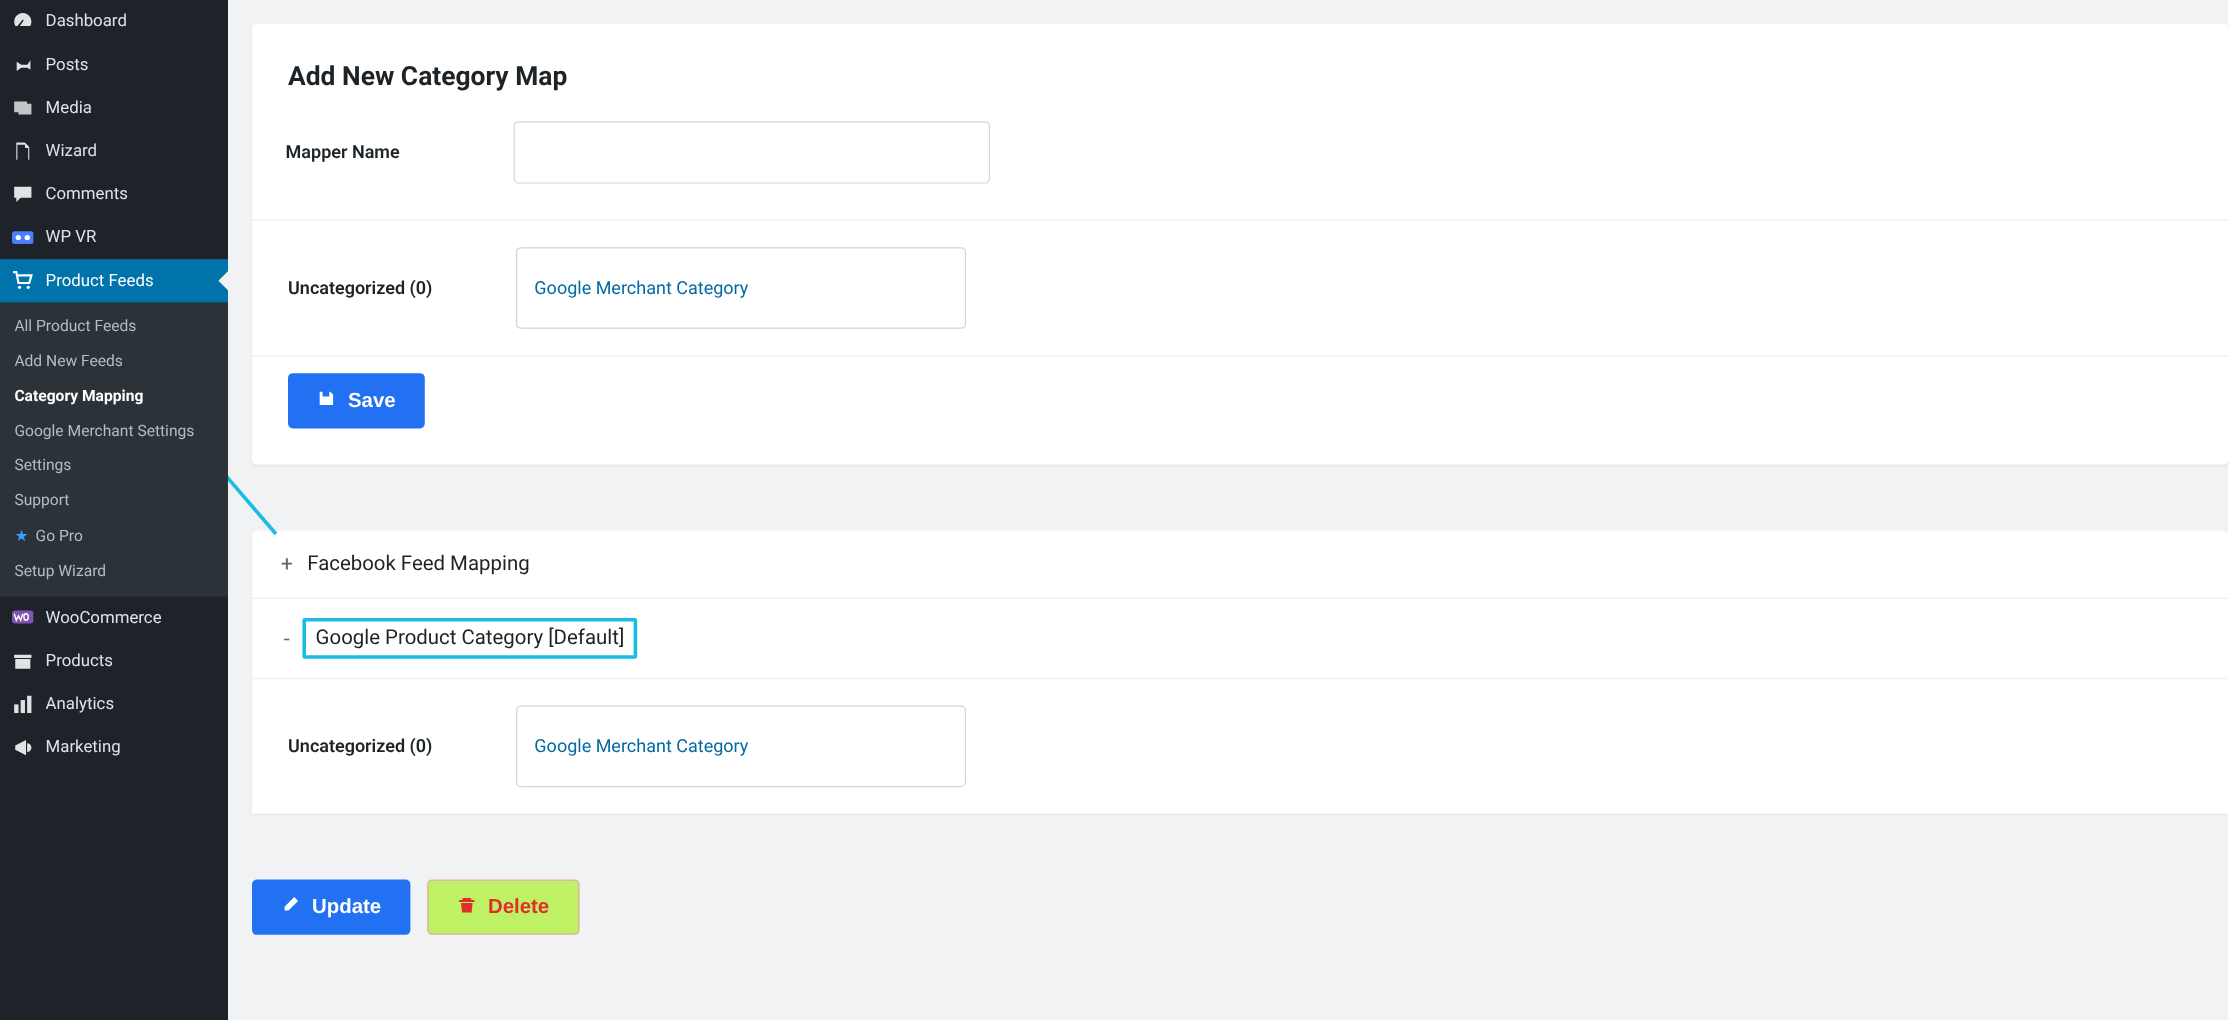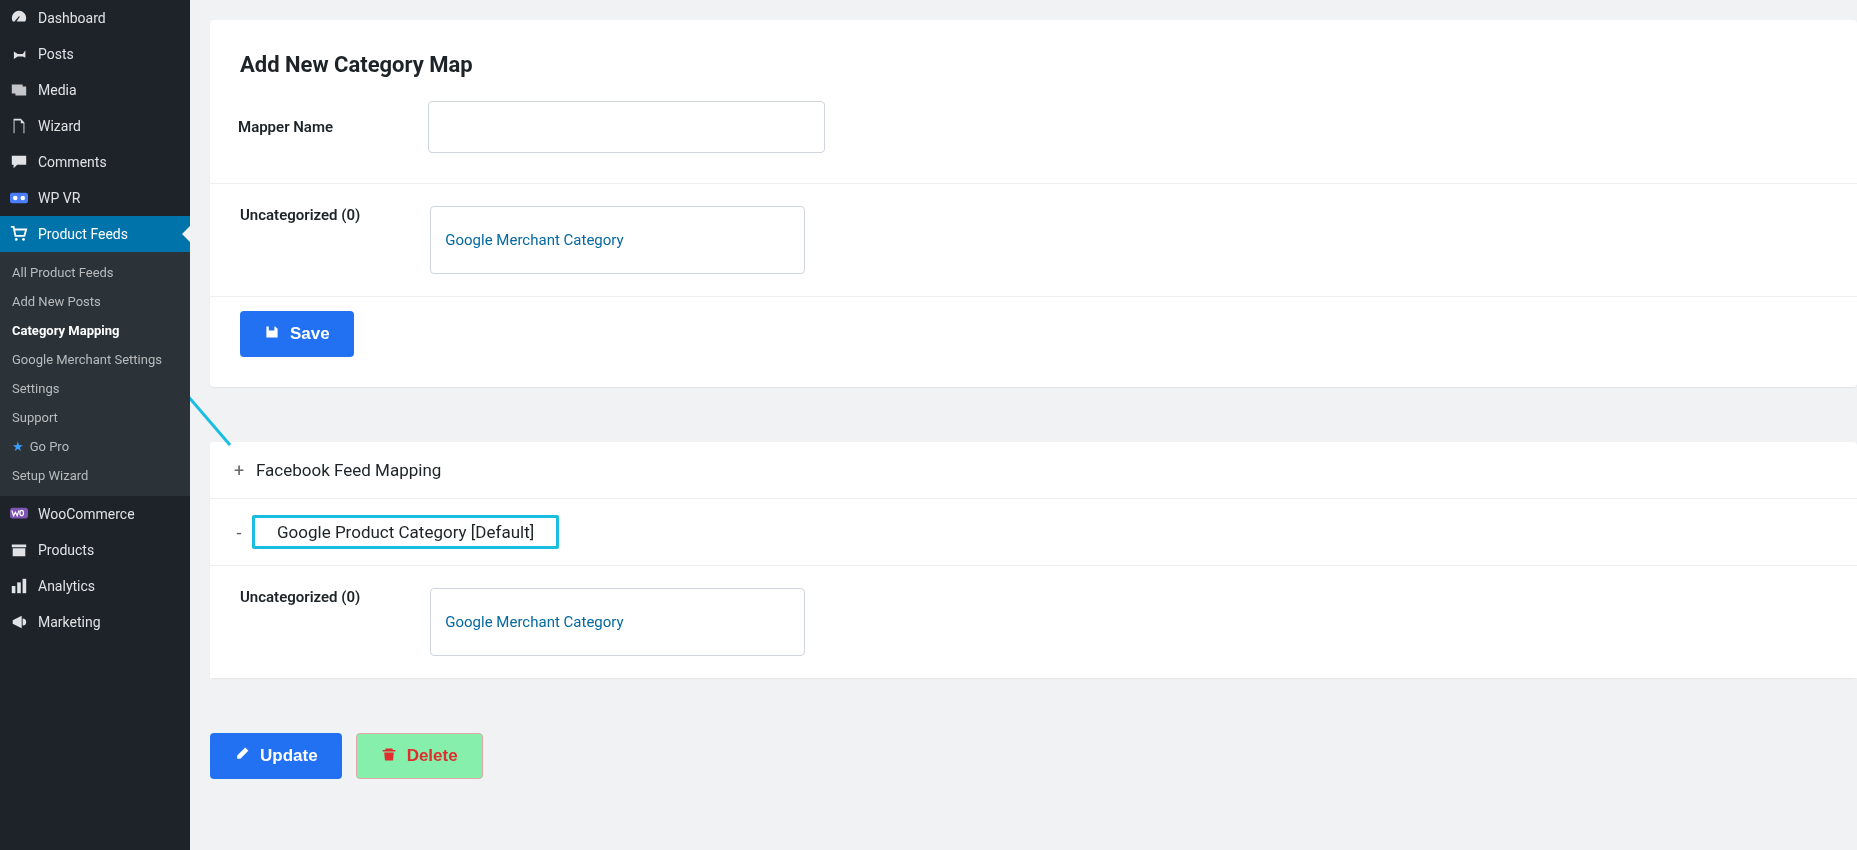--- a/index.html
+++ b/index.html
@@ -21,37 +21,37 @@
 
     
     .content { flex: 1; padding: 20px 0 40px 20px; position: relative; overflow: hidden; }
     .card { background: #fff; border-radius: 4px; box-shadow: 0 1px 2px rgba(0,0,0,0.06); margin-bottom: 55px; }
     .page-title { font-size: 22px; font-weight: 700; padding: 32px 30px 24px; }
     .row { display: flex; align-items: center; padding: 0 28px 30px; }
     .row-label { width: 190px; font-weight: 600; font-size: 15px; }
     .text-input { width: 397px; height: 52px; padding: 10px 14px; border: 1px solid #d0d5dd; border-radius: 4px; font-size: 15px; }
 
     .panel { background: #fff; padding: 22px 30px; }
-    .panel .pair { display: flex; align-items: flex-start; gap: 70px; }
+    .panel .pair { display: flex; align-items: center; gap: 70px; }
     .pair-label { font-weight: 600; font-size: 15px; }
     .select-input { width: 375px; height: 68px; padding: 10px 14px; border: 1px solid #d0d5dd; border-radius: 4px; font-size: 15px; color: #0369a1; display: flex; align-items: center; }
 
     .btn-area { padding: 14px 30px 30px; }
     .btn-row-bottom { display: flex; gap: 14px; margin-top: 14px; }
     .btn { display: inline-flex; align-items: center; gap: 10px; height: 46px; padding: 0 24px; border-radius: 4px; font-size: 17px; font-weight: 700; border: none; cursor: pointer; color: #fff; }
     .btn-primary { background: #2271f2; }
-    .btn-danger-outline { background: #86efac; color: #e02d2d; border: 1px solid #e3a7a7; }
+    .btn-danger-outline { background: #bef264; color: #e02d2d; border: 1px solid #e3a7a7; }
     .btn svg { width: 16px; height: 16px; fill: currentColor; }
 
     
     .acc-header { display: flex; align-items: center; padding: 16px 22px; border-bottom: 1px solid #eceef1; cursor: pointer; }
     .acc-header.last { border-bottom: none; }
     .acc-toggle { width: 14px; font-size: 18px; font-weight: 400; color: #666; text-align: center; }
     .acc-title-wrap { margin-left: 6px; padding: 2px 4px; }
-    .acc-title-wrap.highlight { border: 3px solid #1abde2; border-radius: 2px; padding: 4px 22px; }
+    .acc-title-wrap.highlight { border: 3px solid #1abde2; border-radius: 2px; padding: 4px 8px; }
     .acc-title { font-size: 17px; }
 
     
     .arrow-overlay { position: absolute; pointer-events: none; }
   </style>
 </head>
 <body>
 
 <div class="app">
 
@@ -119,21 +119,21 @@
             <path d="M1 2h3l2 10h10l2-7H5" fill="none" stroke="#fff" stroke-width="2"></path>
             <circle cx="7" cy="16" r="1.5"></circle>
             <circle cx="15" cy="16" r="1.5"></circle>
           </svg>
       </span>
       <span class="side-label">Product Feeds</span>
     </div>
 
     <div class="sub-menu">
       <div class="sub-item">All Product Feeds</div>
-      <div class="sub-item">Add New Posts</div>
+      <div class="sub-item">Add New Feeds</div>
       <div class="sub-item current">Category Mapping</div>
       <div class="sub-item">Google Merchant Settings</div>
       <div class="sub-item">Settings</div>
       <div class="sub-item">Support</div>
       <div class="sub-item"><span class="star">★</span><span>Go Pro</span></div>
       <div class="sub-item">Setup Wizard</div>
     </div>
 
     <div class="side-item">
       <span class="side-icon">

